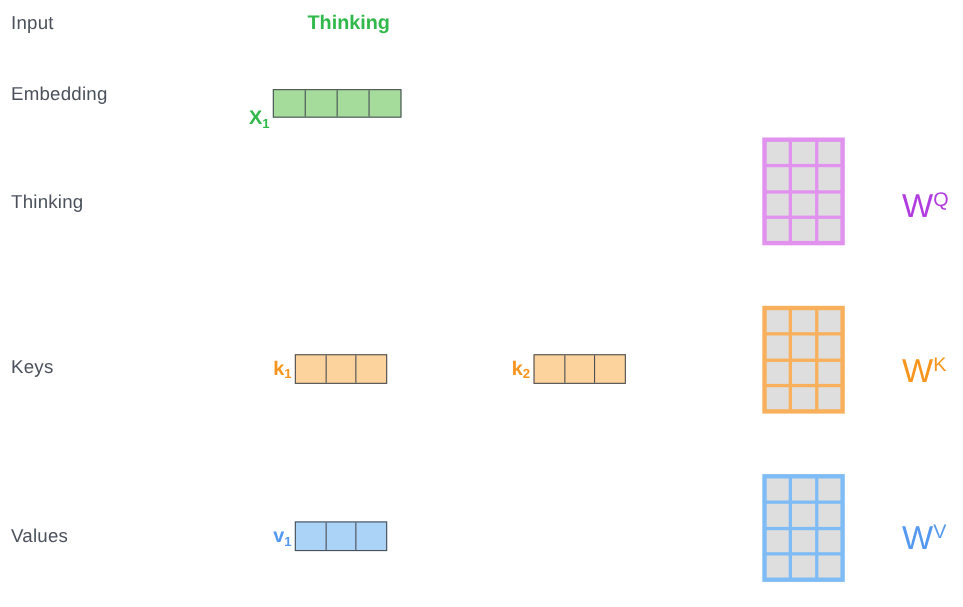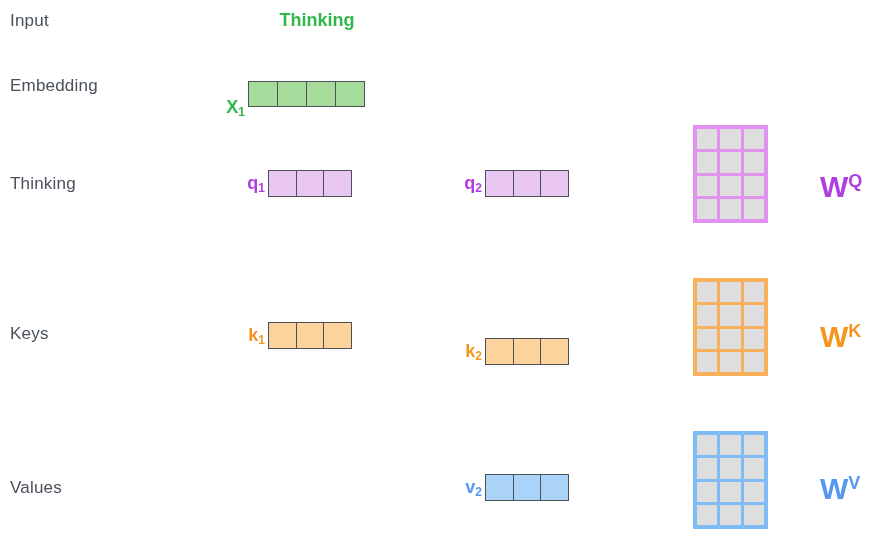--- a/index.html
+++ b/index.html
@@ -59,21 +59,21 @@
     display: grid; gap: 3px; padding: 4px;
   }
   .m-purple { background: var(--purple-line); }
   .m-orange { background: var(--orange-line); }
   .m-blue   { background: var(--blue-line); }
   .matrix-cell { background: var(--matrix-cell); }
 
   
   .w-label {
     position: absolute; left: 820px;
-    font-size: 30px; font-weight: bold; line-height: 1;
+    font-size: 30px; font-weight: normal; line-height: 1;
   }
   .w-label sup { font-size: 18px; vertical-align: 10px; }
 </style>
 </head>
 <body>
 
 <div class="canvas">
 
   <div class="row-label" style="top:11px">Input</div>
   <div class="row-label" style="top:76px">Embedding</div>
@@ -86,56 +86,40 @@
   <div class="vec-group" style="left:215px;top:70px">
     <span class="vec-label lbl-emb c-green"><span>X</span><sub>1</sub></span>
     <div class="vec-box vec-4 bg-green">
         <div class="vec-cell"></div>
         <div class="vec-cell"></div>
         <div class="vec-cell"></div>
         <div class="vec-cell"></div>
       </div>
   </div>
 
-  <div class="vec-group" style="left:243px;top:170px">
-    <span class="vec-label lbl-qkv c-purple"><span>q</span><sub>1</sub></span>
-    <div class="vec-box vec-3 bg-purple">
-        <div class="vec-cell"></div>
-        <div class="vec-cell"></div>
-        <div class="vec-cell"></div>
-      </div>
-  </div>
-  <div class="vec-group" style="left:460px;top:170px">
-    <span class="vec-label lbl-qkv c-purple"><span>q</span><sub>2</sub></span>
-    <div class="vec-box vec-3 bg-purple">
-        <div class="vec-cell"></div>
-        <div class="vec-cell"></div>
-        <div class="vec-cell"></div>
-      </div>
-  </div>
 
   <div class="vec-group" style="left:243px;top:322px">
     <span class="vec-label lbl-qkv c-orange"><span>k</span><sub>1</sub></span>
     <div class="vec-box vec-3 bg-orange">
         <div class="vec-cell"></div>
         <div class="vec-cell"></div>
         <div class="vec-cell"></div>
       </div>
   </div>
-  <div class="vec-group" style="left:460px;top:338px">
+  <div class="vec-group" style="left:460px;top:322px">
     <span class="vec-label lbl-qkv c-orange"><span>k</span><sub>2</sub></span>
     <div class="vec-box vec-3 bg-orange">
         <div class="vec-cell"></div>
         <div class="vec-cell"></div>
         <div class="vec-cell"></div>
       </div>
   </div>
 
-  <div class="vec-group" style="left:460px;top:474px">
-    <span class="vec-label lbl-qkv c-blue"><span>v</span><sub>2</sub></span>
+  <div class="vec-group" style="left:243px;top:474px">
+    <span class="vec-label lbl-qkv c-blue"><span>v</span><sub>1</sub></span>
     <div class="vec-box vec-3 bg-blue">
         <div class="vec-cell"></div>
         <div class="vec-cell"></div>
         <div class="vec-cell"></div>
       </div>
   </div>
 
   <div class="matrix m-purple" style="top: 125px; grid-template-columns: repeat(3, 1fr);">
       <div class="matrix-cell"></div>
       <div class="matrix-cell"></div>

